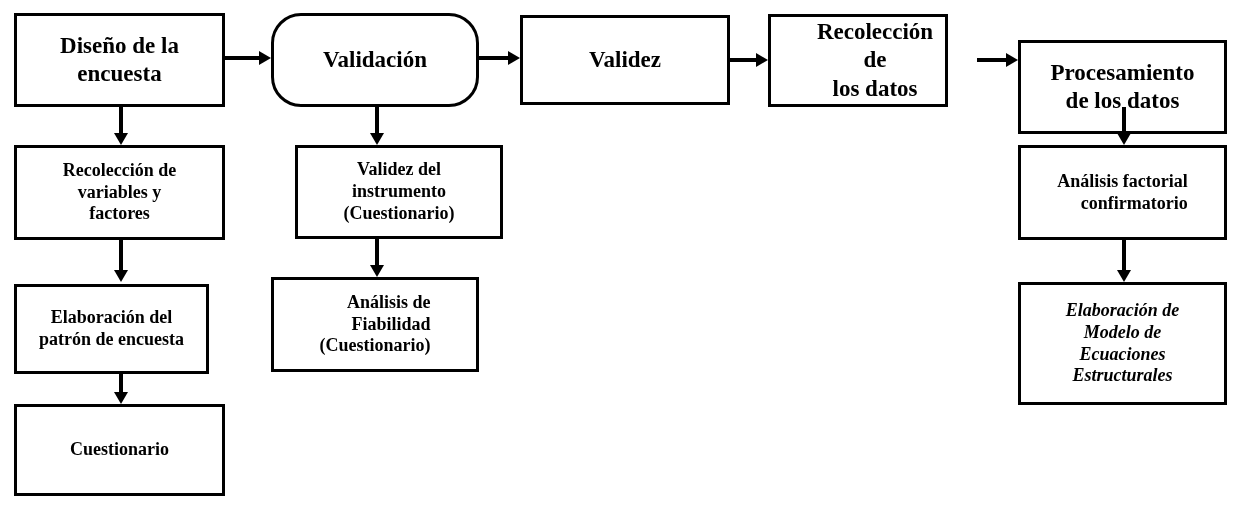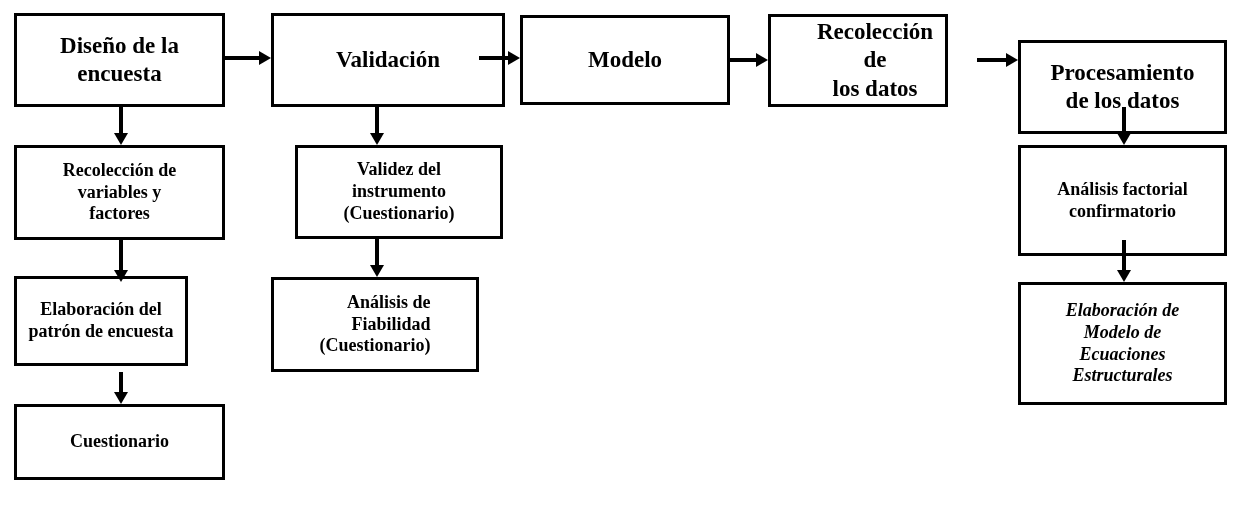--- a/index.html
+++ b/index.html
@@ -69,36 +69,36 @@
 </head>
 <body>
 
 <div id="canvas">
   <div id="nodes-layer">
       <div class="node primary" style="left: 14px; top: 13px; width: 211px; height: 94px;">Diseño de la
 encuesta</div>
       <div class="node secondary" style="left: 14px; top: 145px; width: 211px; height: 95px;">Recolección de
 variables y
 factores</div>
-      <div class="node secondary" style="left: 14px; top: 276px; width: 174px; height: 90px;">Elaboración del
+      <div class="node secondary" style="left: 14px; top: 284px; width: 195px; height: 90px;">Elaboración del
 patrón de encuesta</div>
-      <div class="node secondary" style="left: 14px; top: 404px; width: 211px; height: 76px;">Cuestionario</div>
-      <div class="node primary" style="left: 271px; top: 13px; width: 234px; height: 94px;">Validación</div>
+      <div class="node secondary" style="left: 14px; top: 404px; width: 211px; height: 92px;">Cuestionario</div>
+      <div class="node primary" style="left: 271px; top: 13px; width: 208px; height: 94px; border-radius: 30px;">Validación</div>
       <div class="node secondary" style="left: 271px; top: 145px; width: 208px; height: 94px; margin-left: 24px;">Validez del
 instrumento
 (Cuestionario)</div>
       <div class="node secondary" style="left: 271px; top: 277px; width: 208px; height: 95px; text-align: right;">Análisis de
 Fiabilidad
 (Cuestionario)</div>
-      <div class="node primary" style="left: 520px; top: 15px; width: 210px; height: 90px;">Modelo</div>
+      <div class="node primary" style="left: 520px; top: 15px; width: 210px; height: 90px;">Validez</div>
       <div class="node primary" style="left: 768px; top: 14px; width: 180px; height: 93px; padding-left: 40px;">Recolección de
 los datos</div>
       <div class="node primary" style="left: 1018px; top: 13px; width: 209px; height: 94px; margin-top: 27px;">Procesamiento
 de los datos</div>
-      <div class="node secondary" style="left: 1018px; top: 145px; width: 209px; height: 111px;">Análisis factorial
+      <div class="node secondary" style="left: 1018px; top: 145px; width: 209px; height: 95px; text-align: right;">Análisis factorial
 confirmatorio</div>
       <div class="node secondary" style="left: 1018px; top: 282px; width: 209px; height: 123px; font-style: italic;">Elaboración de
 Modelo de
 Ecuaciones
 Estructurales</div>
     </div>
   <div id="edges-layer">
       <div class="edge" style="left: 225px; top: 56px; width: 46px; height: 4px;">
         <div class="shaft-h" style="width: 36px;"></div>
         <div class="head-right" style="top: -5px; left: 34px;"></div>

